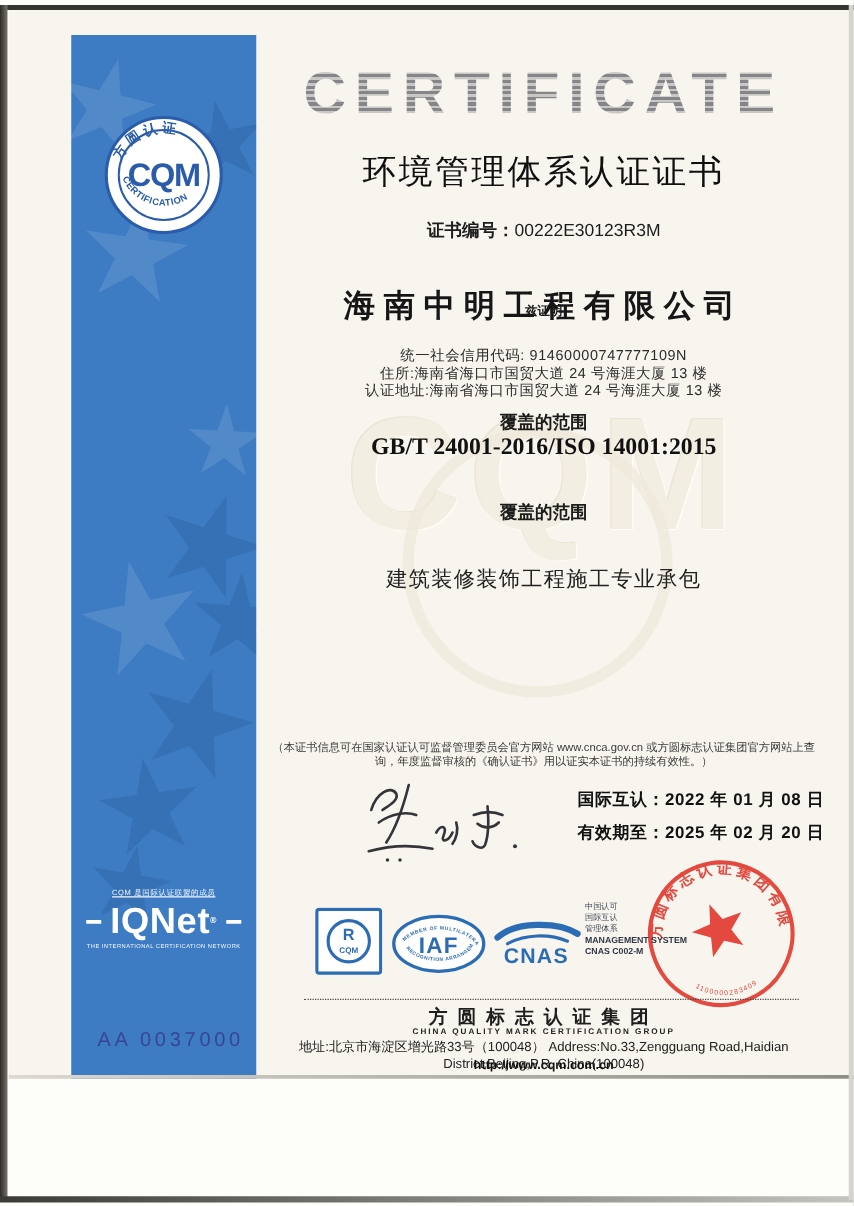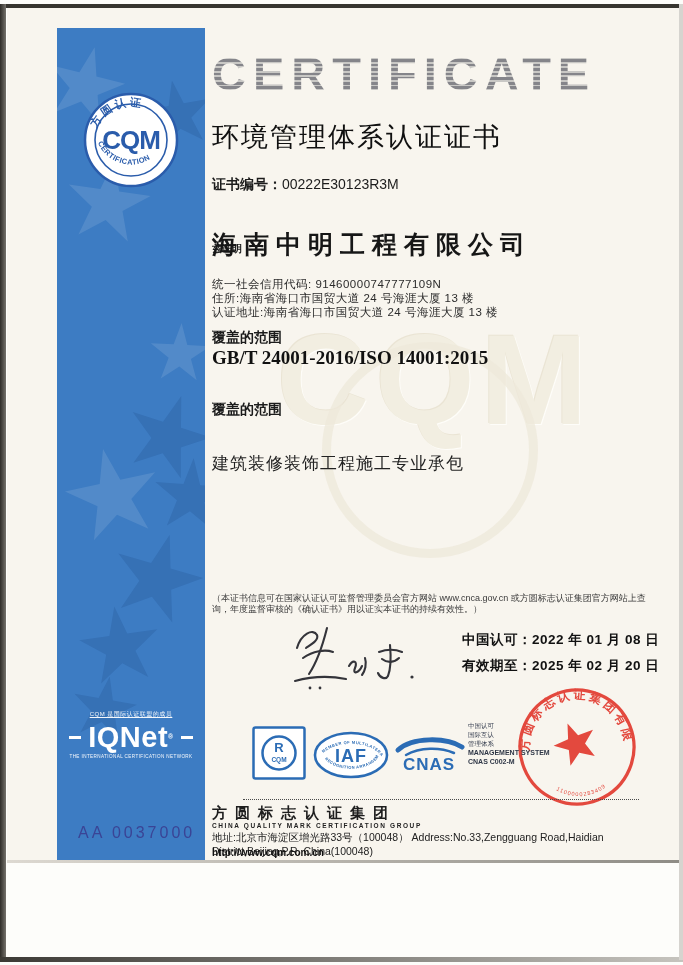--- a/index.html
+++ b/index.html
@@ -36,21 +36,21 @@
   .iqnet-brandrow { margin-top:3px; display:flex; align-items:center; justify-content:center; gap:7px; }
   .iqnet-dash { width:12px; height:3px; background:#fff; }
   .iqnet-brand { font-size:29px; font-weight:700; letter-spacing:0.5px; line-height:30px; }
   .iqnet-reg { font-size:7px; vertical-align:top; }
   .iqnet-tag { margin-top:2px; font-size:4.6px; letter-spacing:0.4px; opacity:0.95; }
 
   .serial { position:absolute; left:78px; top:824px; font-size:16px; font-weight:500;
             letter-spacing:3px; color:#3a4496; }
 
   
-  .cc { position:absolute; left:212px; width:446px; color:#1c1c1c; }
+  .cc { position:absolute; left:212px; width:446px; text-align:center; color:#1c1c1c; }
 
   .wm-certificate { top:46px; font-size:47px; font-weight:700; letter-spacing:7px;
     background:repeating-linear-gradient(180deg,#85858a 0 2.5px,#c9c8c5 2.5px 4.5px);
     -webkit-background-clip:text; background-clip:text; color:transparent; }
   .title { top:119px; font-size:27px; font-weight:400; letter-spacing:2px; color:#101010; }
   .certno { top:176px; font-size:14px; }
   .certno .lbl { font-weight:700; }
   .certify { top:206px; font-size:10px; font-weight:600;margin-top:36px; }
   .company { top:228px; font-size:25px; font-weight:600; letter-spacing:7px;
              font-family:"Liberation Serif", serif; color:#161616; }
@@ -166,21 +166,21 @@
       <path d="M107,27 C108,38 108,50 105,58 C103,62 97,60 95,55"></path>
       <path d="M99,41 C104,45 111,45 116,40"></path>
     </g>
     <circle cx="27" cy="70" r="1.4" fill="#34343a"></circle>
     <circle cx="37" cy="70" r="1.4" fill="#34343a"></circle>
     <circle cx="129" cy="59" r="1.6" fill="#34343a"></circle>
   </svg>
 
   <div class="dates">
     <div>
-      <span>中国认可：</span><span>2022 年 01 月 08 日</span>
+      <span>国际互认：</span><span>2022 年 01 月 08 日</span>
     </div>
     <div>
       <span>有效期至：</span><span>2025 年 02 月 20 日</span>
     </div>
   </div>
 
   <svg class="stamp" width="122" height="122" viewBox="0 0 120 120">
     <circle cx="60" cy="60" r="56" fill="none" stroke="#e23b30" stroke-width="3.2"></circle>
     <polygon points="60,35 65.3,49.7 80.9,50.2 68.6,59.8 72.9,74.8 60,66 47.1,74.8 51.4,59.8 39.1,50.2 54.7,49.7" fill="#e23b30"></polygon>
     <defs>

